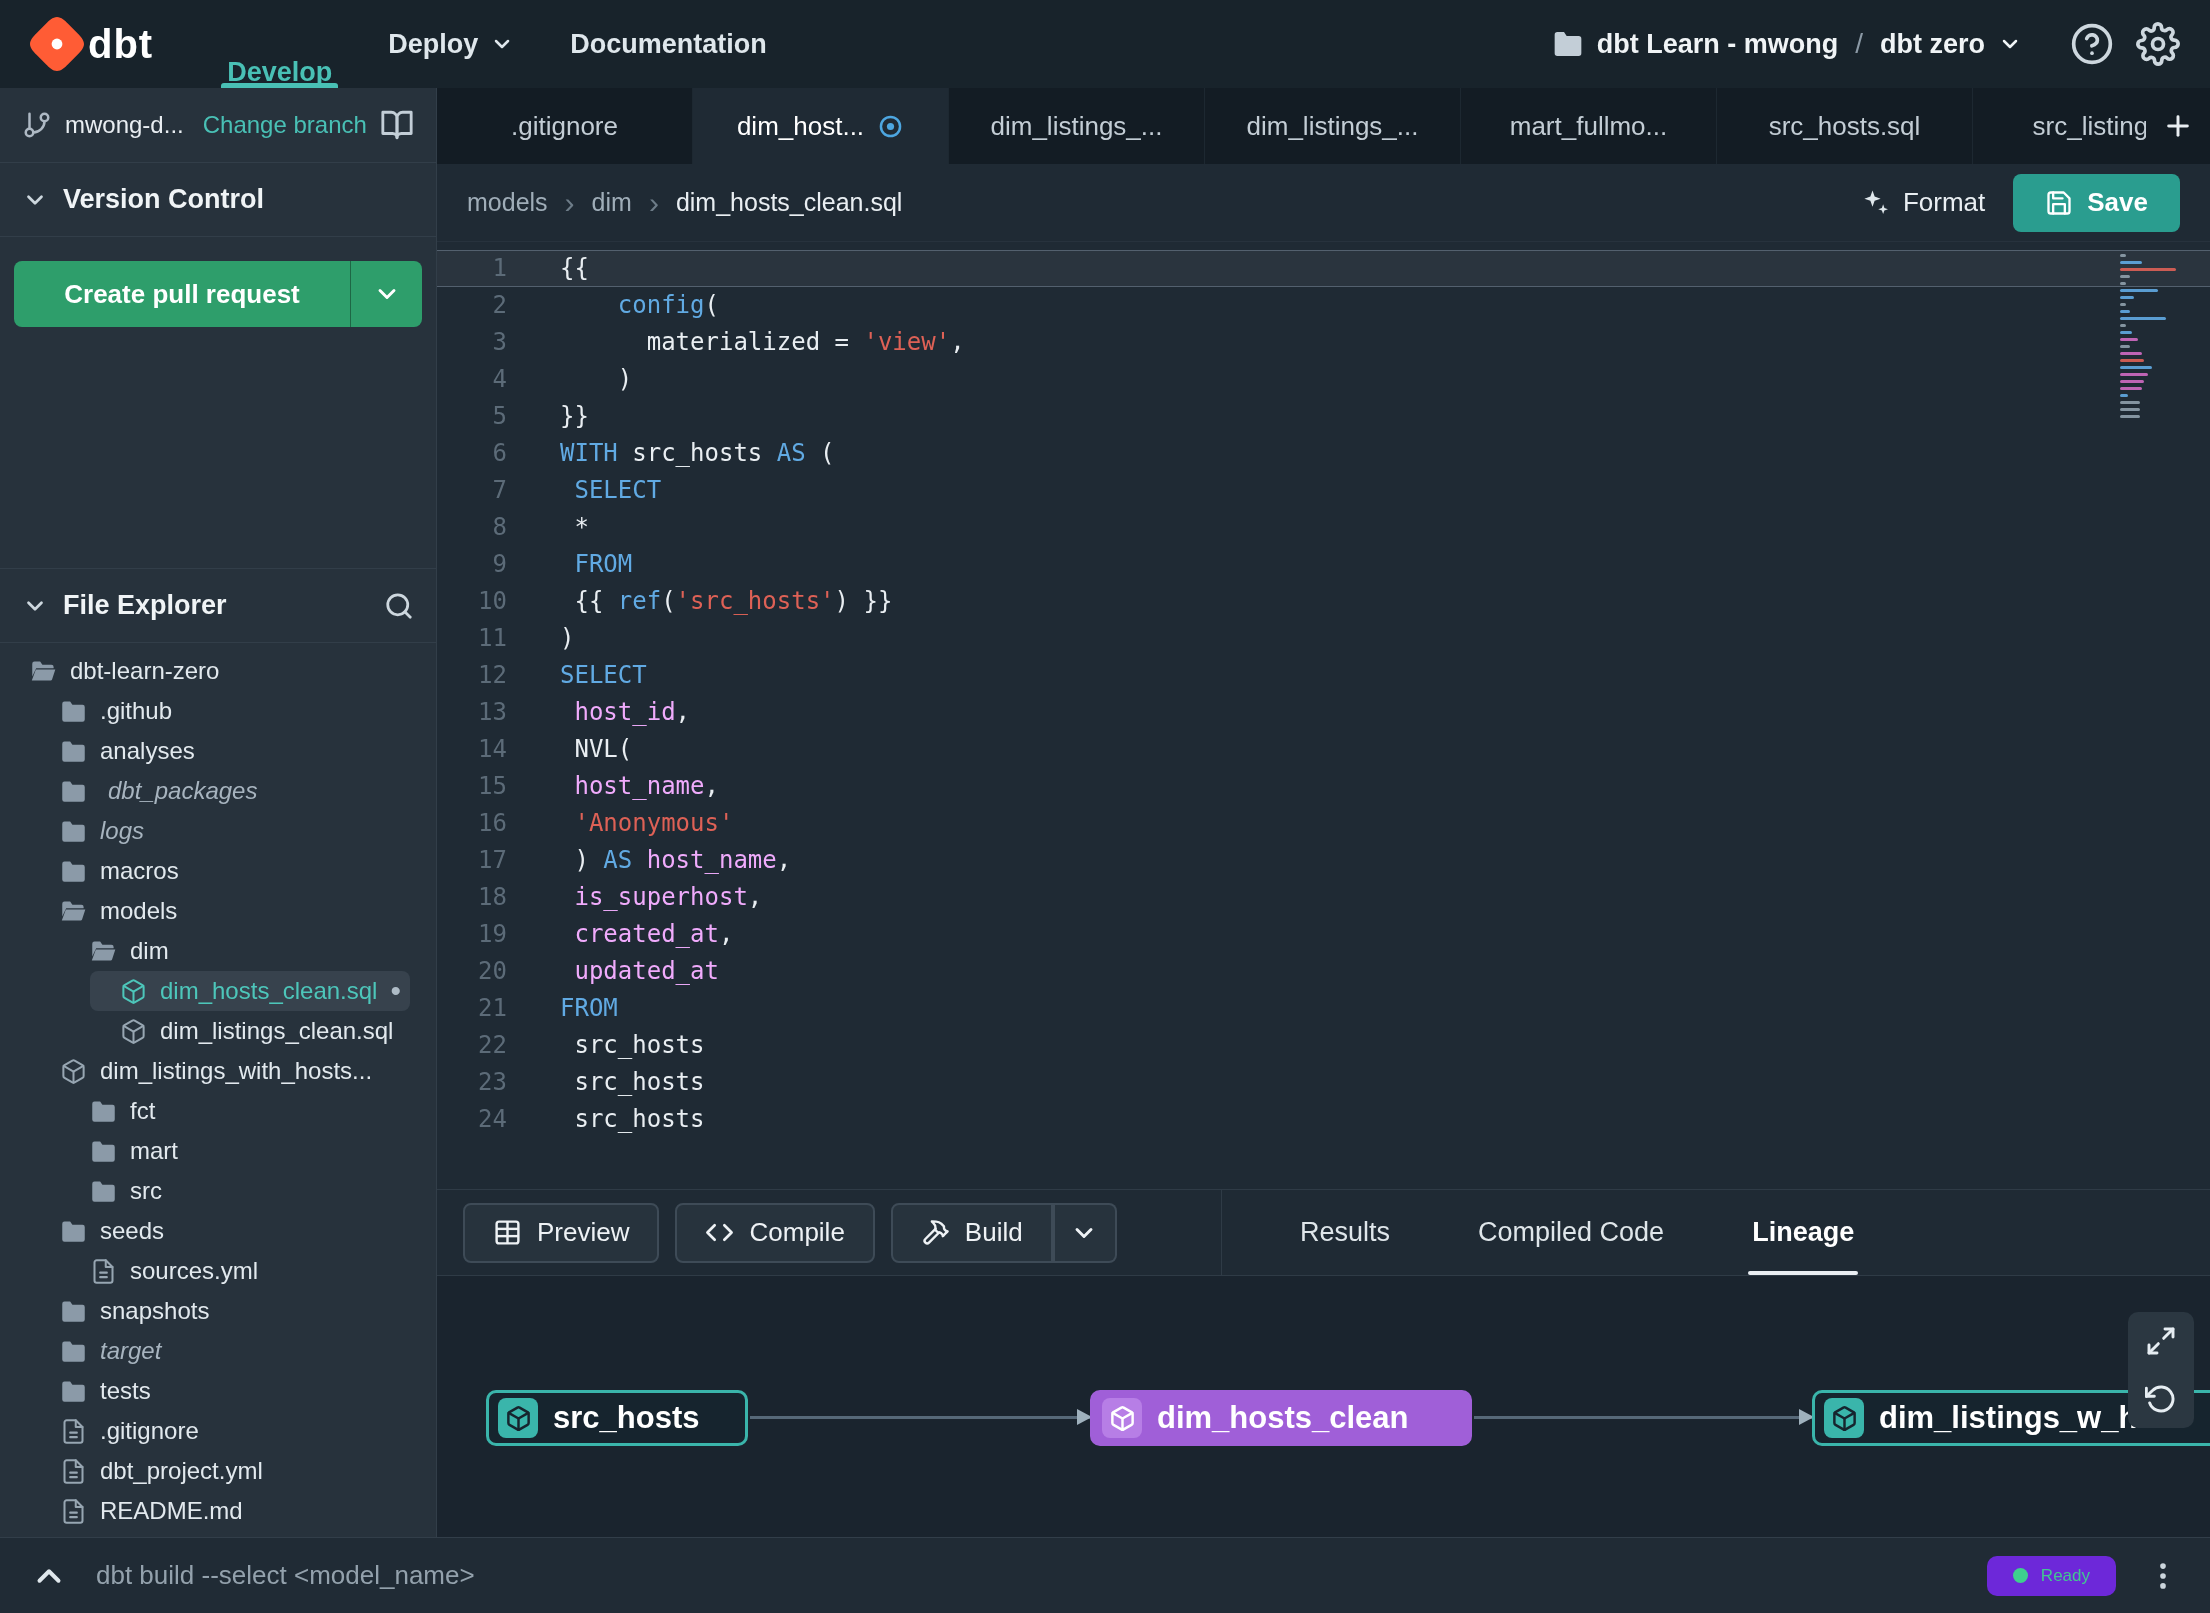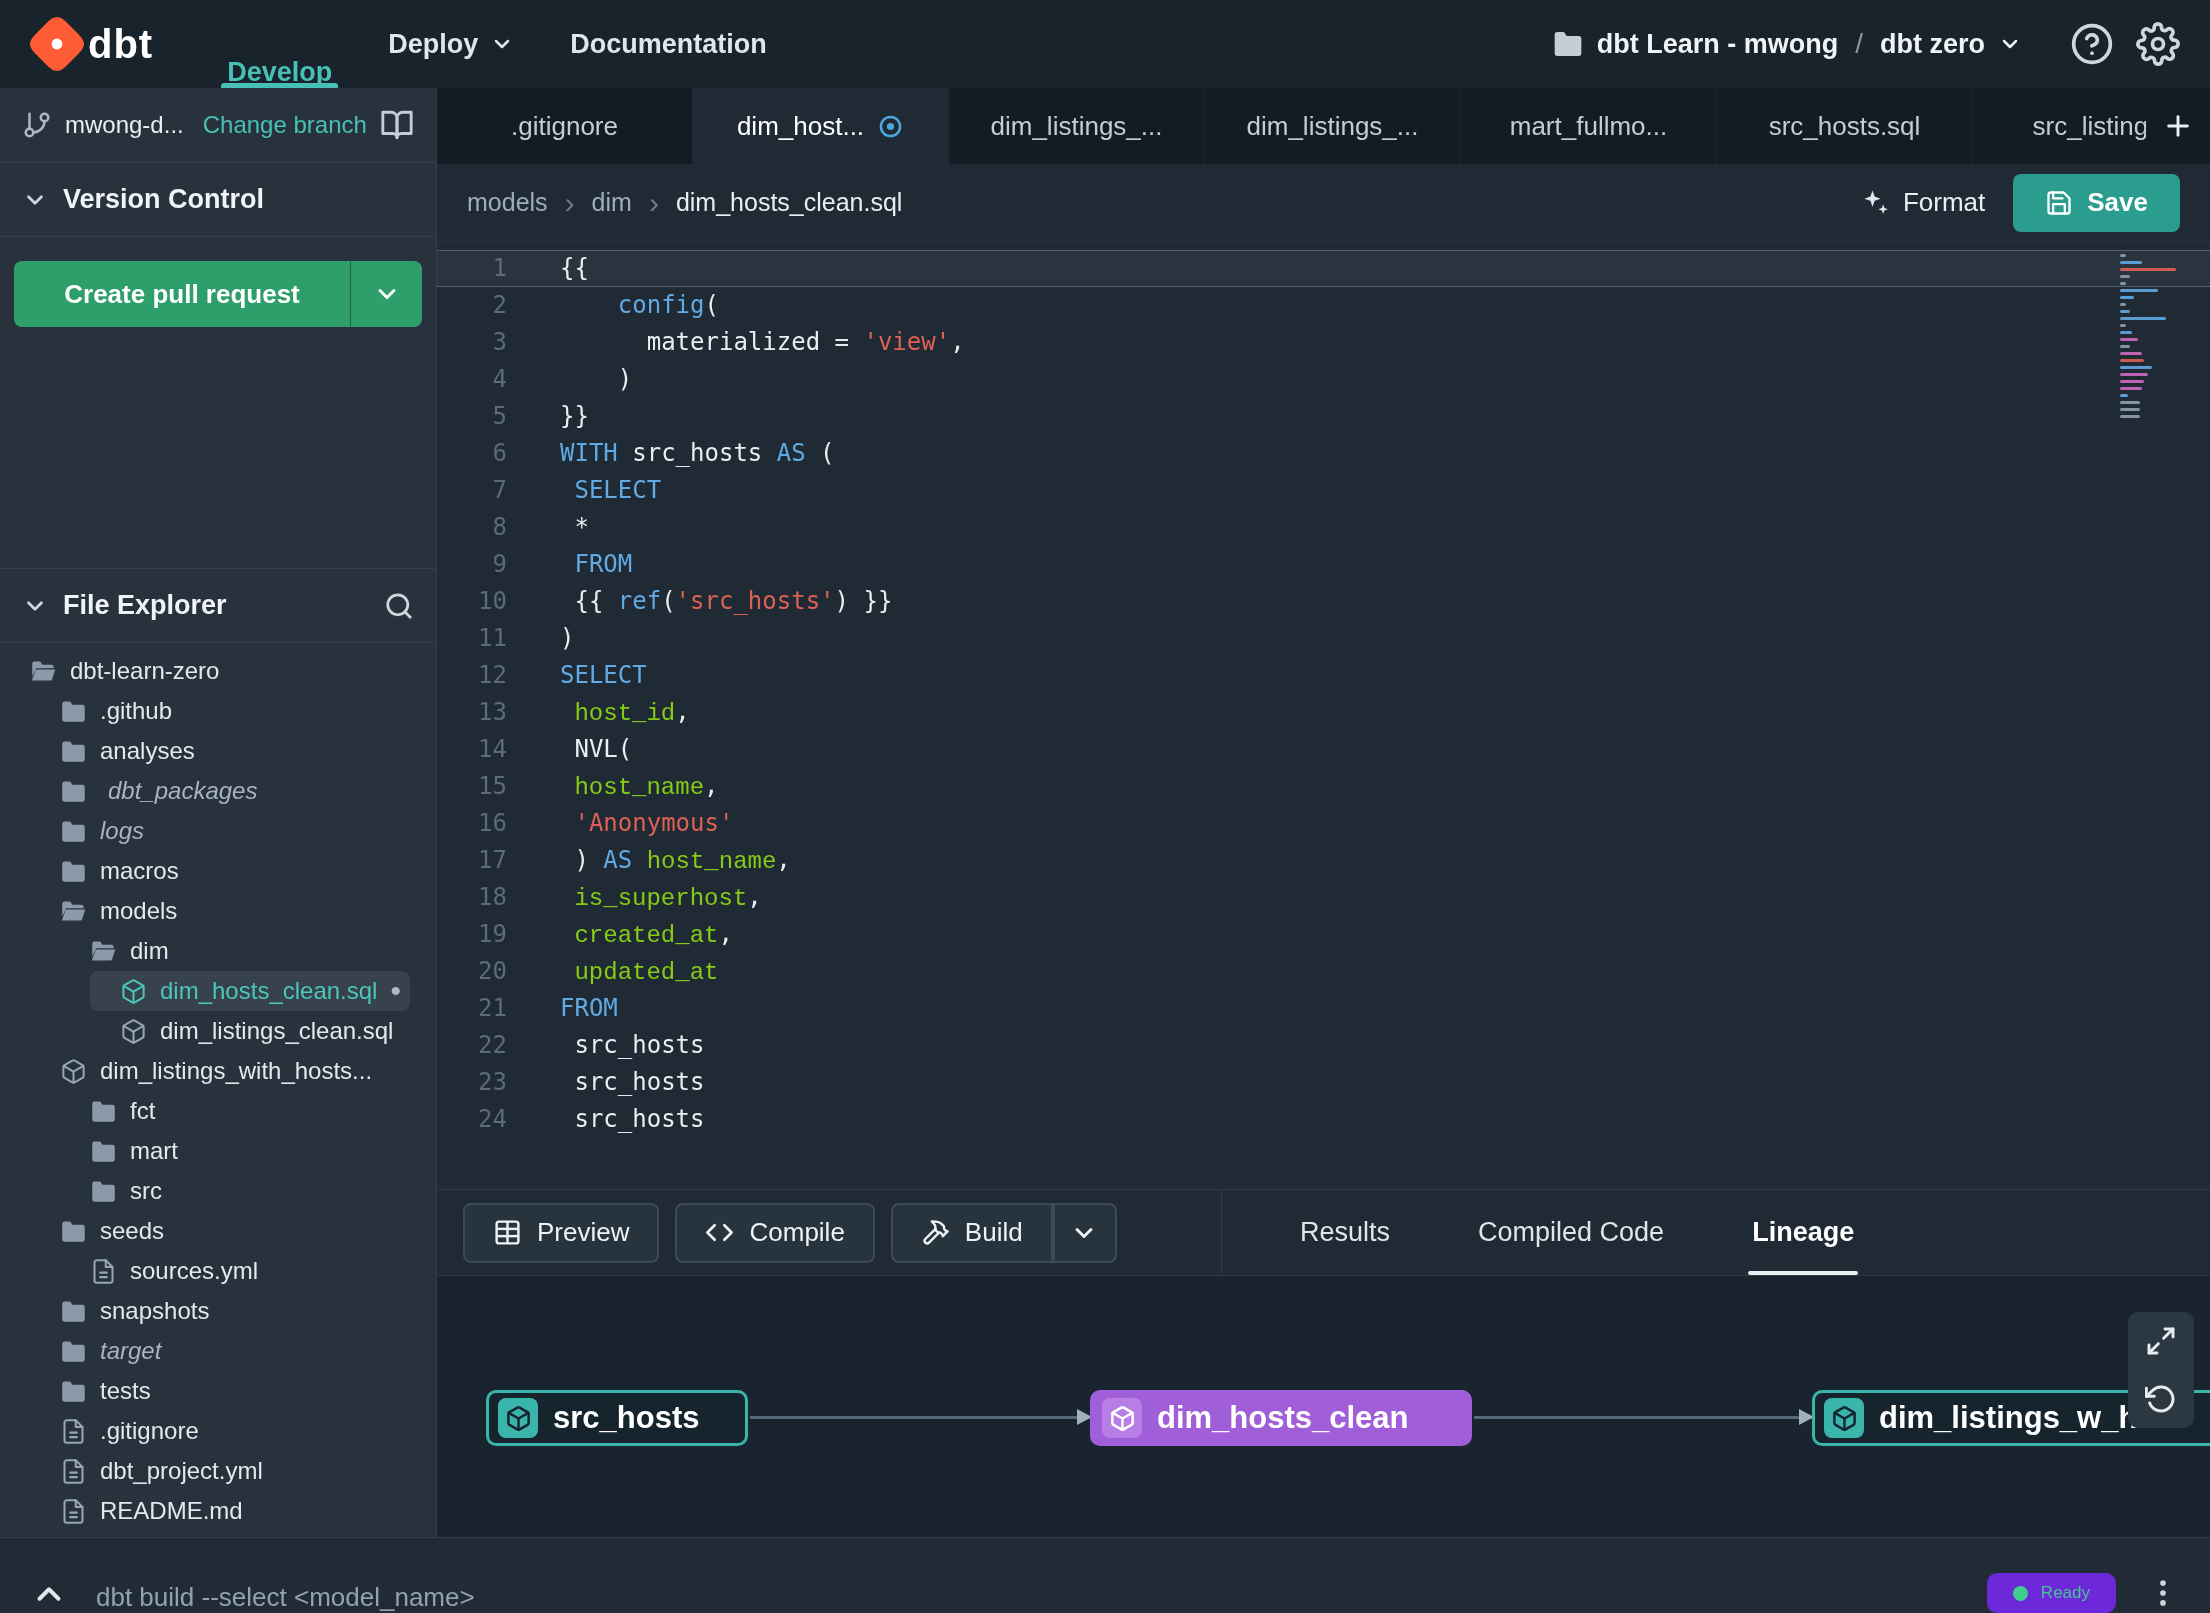--- a/index.html
+++ b/index.html
@@ -87,21 +87,21 @@
   .save-btn .sv{width:28px;height:28px;}
 
   
   .editor{flex:1;position:relative;background:#1f2a34;overflow:hidden;padding-top:8px;}
   .cl{display:flex;height:37px;line-height:37px;font-family:"DejaVu Sans Mono",monospace;
     font-size:24px;white-space:pre;}
   .cl .ln{width:100px;text-align:right;padding-right:30px;color:#5c6b78;flex:none;}
   .cl .lt{padding-left:23px;}
   .cl.cur{background:rgba(255,255,255,0.05);
     box-shadow:inset 0 1px 0 rgba(160,180,200,0.35),inset 0 -1px 0 rgba(160,180,200,0.35);}
-  .tk-d{color:#e9eef2;} .tk-k{color:#61aae3;} .tk-i{color:#84cc16;font-family:Liberation Mono, monospace;} .tk-s{color:#de6156;}
+  .tk-d{color:#e9eef2;} .tk-k{color:#61aae3;} .tk-i{color:#f0abfc;} .tk-s{color:#de6156;}
   .minimap{position:absolute;top:12px;right:30px;width:60px;}
   .mm-bar{height:3px;border-radius:2px;margin-bottom:4px;opacity:.9;}
 
   
   .toolbar{height:86px;border-top:1px solid #2f3b46;display:flex;align-items:stretch;
     background:#1f2a34;flex:none;}
   .tb-buttons{display:flex;align-items:center;gap:16px;padding:0 26px;width:784px;flex:none;}
   .btn{height:60px;display:flex;align-items:center;gap:15px;padding:0 28px;background:#27333d;
     border:2px solid #3e4b57;border-radius:8px;font-size:26px;color:#eef2f5;cursor:pointer;}
   .btn .b-icon{width:29px;height:29px;}
@@ -140,21 +140,21 @@
   .edge.e1{left:313px;width:340px;}
   .edge.e2{left:1037px;width:338px;}
   .lin-controls{position:absolute;right:16px;top:36px;width:66px;background:#2b3741;border-radius:10px;
     z-index:5;display:flex;flex-direction:column;align-items:center;overflow:hidden;}
   .lin-btn{width:66px;height:58px;display:flex;align-items:center;justify-content:center;
     color:#e6edf2;cursor:pointer;}
   .lin-btn svg{width:32px;height:32px;}
 
   
   .command-bar{height:76px;background:#202b35;border-top:1px solid #323e49;display:flex;
-    align-items:flex-end;padding:0 30px;gap:28px;flex:none;}
+    align-items:center;padding:0 30px;gap:28px;flex:none;}
   .cb-chevron{width:38px;height:38px;color:#dfe7ec;cursor:pointer;}
   .cb-text{font-size:26px;color:#93a1ac;cursor:text;}
   .cb-right{margin-left:auto;display:flex;align-items:center;gap:30px;}
   .ready{display:flex;align-items:center;gap:13px;font-size:17px;color:#43c692;background:#6d28d9;
     padding:10px 26px;border-radius:10px;}
   .ready-dot{width:15px;height:15px;border-radius:50%;background:#3ecf8e;}
   .kebab{width:34px;height:34px;color:#cbd5dc;cursor:pointer;}
 </style>
 </head>
 <body>

